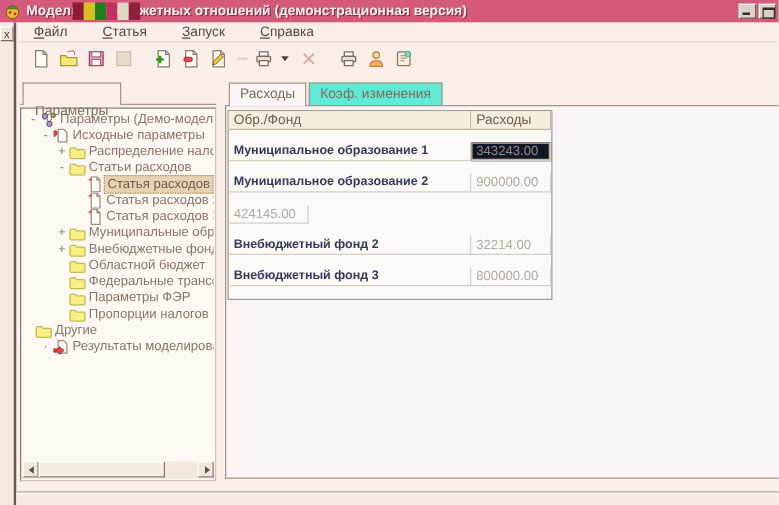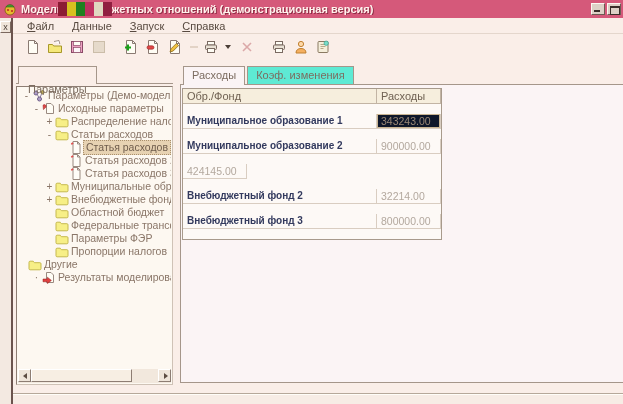--- a/index.html
+++ b/index.html
@@ -25,21 +25,21 @@
   .leftstrip { position:absolute; left:0; top:18px; width:11px; height:386px; background:#f3e9e1; }
   .strip-close { position:absolute; left:0; top:3px; width:11px; height:12px; background:#efe5da;
     border:1px solid; border-color:#fff #7a685e #7a685e #fff; font-size:9px; line-height:10px;
     text-align:center; color:#4a3e36; }
 
   
   .win { position:absolute; left:11px; top:18px; width:612px; height:386px;
     background:#faeee8; border-left:2px solid #6b544e; }
 
   .menubar { position:absolute; left:0; top:0; width:100%; height:16px; display:flex;
-    align-items:center; padding-left:6px; gap:2px; border-bottom:1px solid #e4d6cc; }
+    align-items:center; padding-left:6px; gap:12px; border-bottom:1px solid #e4d6cc; }
   .menu-item { padding:1px 8px; color:#584a40; cursor:default; }
   .menu-item::first-letter { text-decoration:underline; }
 
   .toolbar { position:absolute; left:0; top:17px; width:100%; height:24px; display:flex;
     align-items:center; padding-left:10px; }
   .tool-btn { width:20px; height:20px; display:flex; align-items:center; justify-content:center;
     margin-right:2px; position:relative; }
   .tool-btn svg { display:block; }
   .tool-sep { width:10px; height:20px; }
   .tool-sep.faint { width:14px; position:relative; }
@@ -128,21 +128,21 @@
 </div>
 
 <div class="leftstrip">
   <span class="strip-close">x</span>
 </div>
 
 <div class="win">
 
   <div class="menubar" id="menubar">
       <span class="menu-item">Файл</span>
-      <span class="menu-item">Данные</span>
+      <span class="menu-item">Статья</span>
       <span class="menu-item">Запуск</span>
       <span class="menu-item">Справка</span>
     </div>
 
   <div class="toolbar" id="toolbar">
       <span class="tool-btn">
         <svg width="16" height="16" viewBox="0 0 16 16">
           <path d="M3.5 1.5h6l3 3v10h-9z" fill="#fffdf5" stroke="#8a7a72"></path>
           <path d="M9.5 1.5v3h3" fill="none" stroke="#8a7a72"></path>
         </svg>

